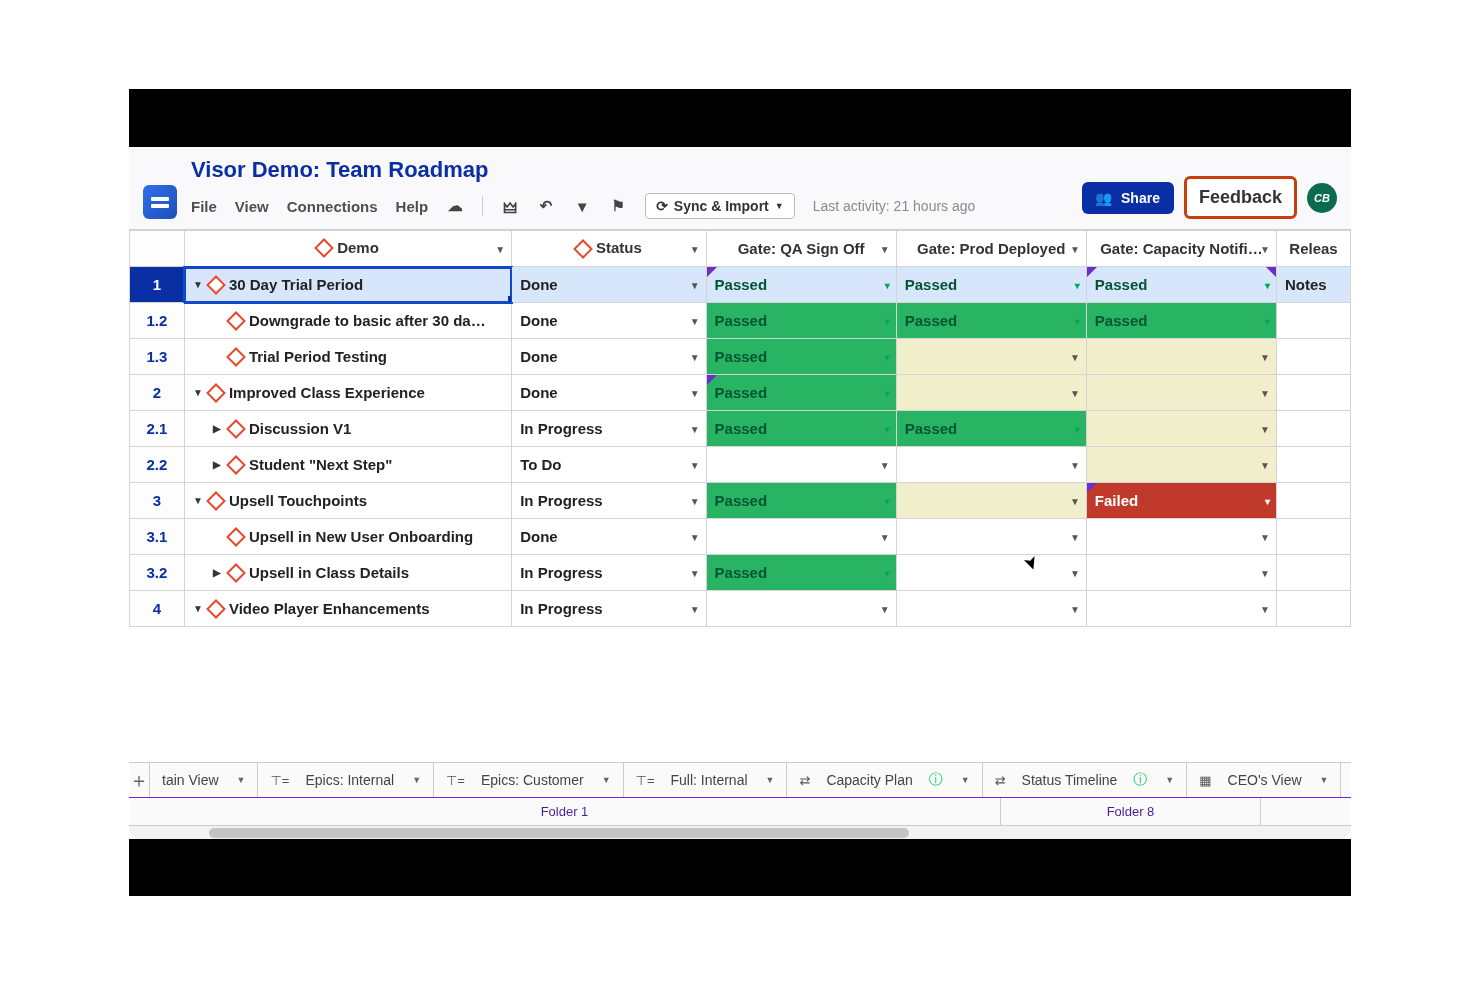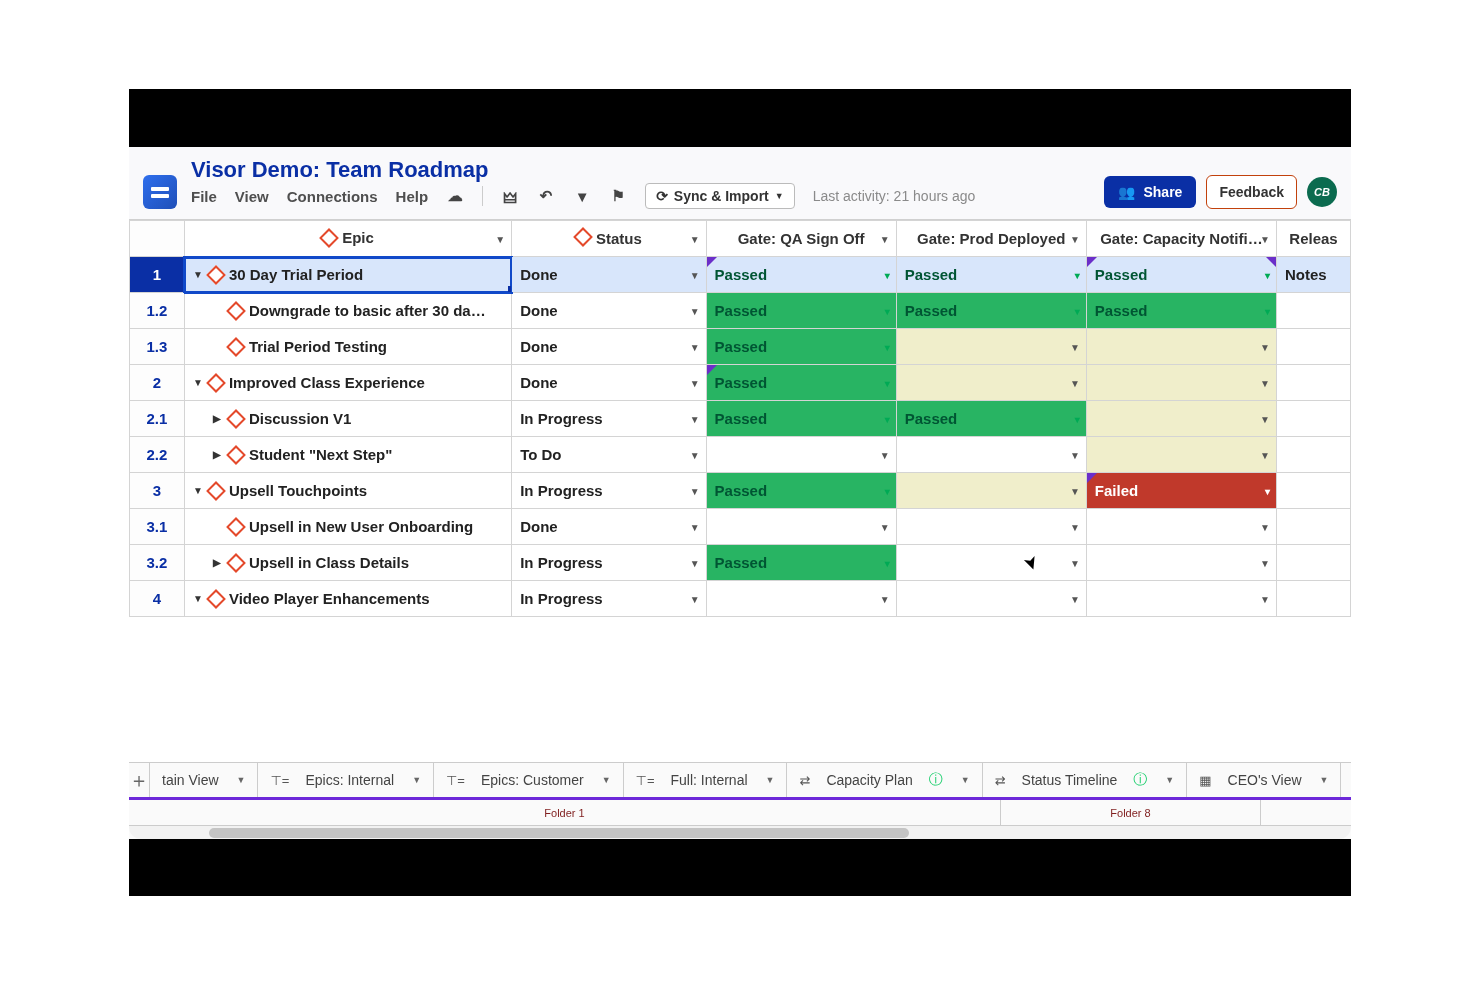--- a/index.html
+++ b/index.html
@@ -20,37 +20,37 @@
   }
   .logo {
     width: 34px; height: 34px; border-radius: 6px;
     background: linear-gradient(135deg,#2f6fed,#1f4fb8);
     display:flex;flex-direction:column;justify-content:center;align-items:center;gap:3px;
     margin-top: 3px;
   }
   .logo div{width:18px;height:4px;background:#fff;border-radius:1px;}
   .hdr-main { flex:1; }
   .title { color:#0a2fa5; font-size:22px; font-weight:700; }
-  .menu { display:flex; align-items:center; gap:18px; 
+  .menu { display:flex; align-items:center; gap:18px; margin-top:10px;
           color:#4f4f4f; font-size:15px; font-weight:600; }
   .icn { width:18px; height:18px; display:inline-flex; justify-content:center; align-items:center; color:#444;}
   .menu .sep { width:1px; height:20px; background:#ccc;}
   .syncbtn {
     display:inline-flex;align-items:center;gap:6px;
     border:1px solid #bbb;background:#fff;color:#333;font-weight:700;font-size:14px;
     padding:4px 10px;border-radius:4px;
   }
   .lastact{ color:#8a8a8a; font-size:14px; font-weight:500;}
   .hdr-right{ display:flex; align-items:center; gap:10px; margin-top:4px;}
   .sharebtn{
     background:#0a2fa5;color:#fff;font-weight:700;font-size:14px;
     border-radius:6px;padding:8px 14px;display:flex;align-items:center;gap:8px;
   }
   .fbbtn{
-    background:#fff;border:1px solid #c2410c;color:#333;font-weight:600;font-size:14px;
+    background:#fff;border:3px solid #c2410c;color:#333;font-weight:600;font-size:18px;
     border-radius:6px;padding:8px 12px;
   }
   .avatar{width:30px;height:30px;border-radius:50%;background:#0b6b4f;color:#fff;
           display:flex;justify-content:center;align-items:center;font-size:11px;font-weight:700;font-style:italic;}
   
   .gridwrap{ flex:1; overflow:hidden; margin-top:10px;
              border-top:1px solid #d0d0d0; background:#fff; }
   table{ border-collapse:collapse; width:100%; font-size:15px; color:#222;}
   th,td{
     border:1px solid #d4d4d4; height:36px; padding:0 8px;
@@ -99,21 +99,21 @@
     width:40px; display:flex; justify-content:center; align-items:center;
     border-right:1px solid #ccc; color:#666; font-size:20px;
   }
   .tab{
     display:flex;align-items:center;gap:16px;padding:0 12px;
     border-right:1px solid #ccc; white-space:nowrap;
   }
   .tab .ic{ font-size:13px; color:#555;}
   .tab .car{ font-size:9px; color:#666; margin-left:2px;}
   .folders{
-    display:flex; height:28px; font-size:11px; color:#7f1d1d; border-top:3px solid #6d28d9;
+    display:flex; height:28px; font-size:13px; color:#4c1d95; border-top:1px solid #6d28d9;
   }
   .folders div{
     flex:0 0 auto; display:flex;justify-content:center;align-items:center;
     border-right:1px solid #ccc;
   }
   .folders .f1{ width:872px;}
   .folders .f2{ width:260px;}
   .hscroll{
     height:14px; background:#f2f2f2; border-top:1px solid #ccc; position:relative;
     border-radius:0 0 12px 12px;
@@ -176,25 +176,25 @@
     </div>
 
     <div class="gridwrap">
       <table>
         <thead>
           <tr>
             <th class="col-num"></th>
             <th class="col-epic">
               <span style="display:inline-flex;align-items:center;gap:6px">
                 <span class="diamond"></span>
-                <span>Epic</span>
+                <span>Demo</span>
               </span><span class="dd">▼</span>
             </th>
             <th class="col-status">
-              <span style="display:inline-flex;align-items:flex-start;gap:6px">
+              <span style="display:inline-flex;align-items:flex-end;gap:6px">
                 <span class="diamond"></span>
                 <span>Status</span>
               </span><span class="dd">▼</span>
             </th>
             <th class="col-gate">
               <span>Gate: QA Sign Off</span><span class="dd">▼</span>
             </th>
             <th class="col-gate">
               <span>Gate: Prod Deployed</span><span class="dd">▼</span>
             </th>

